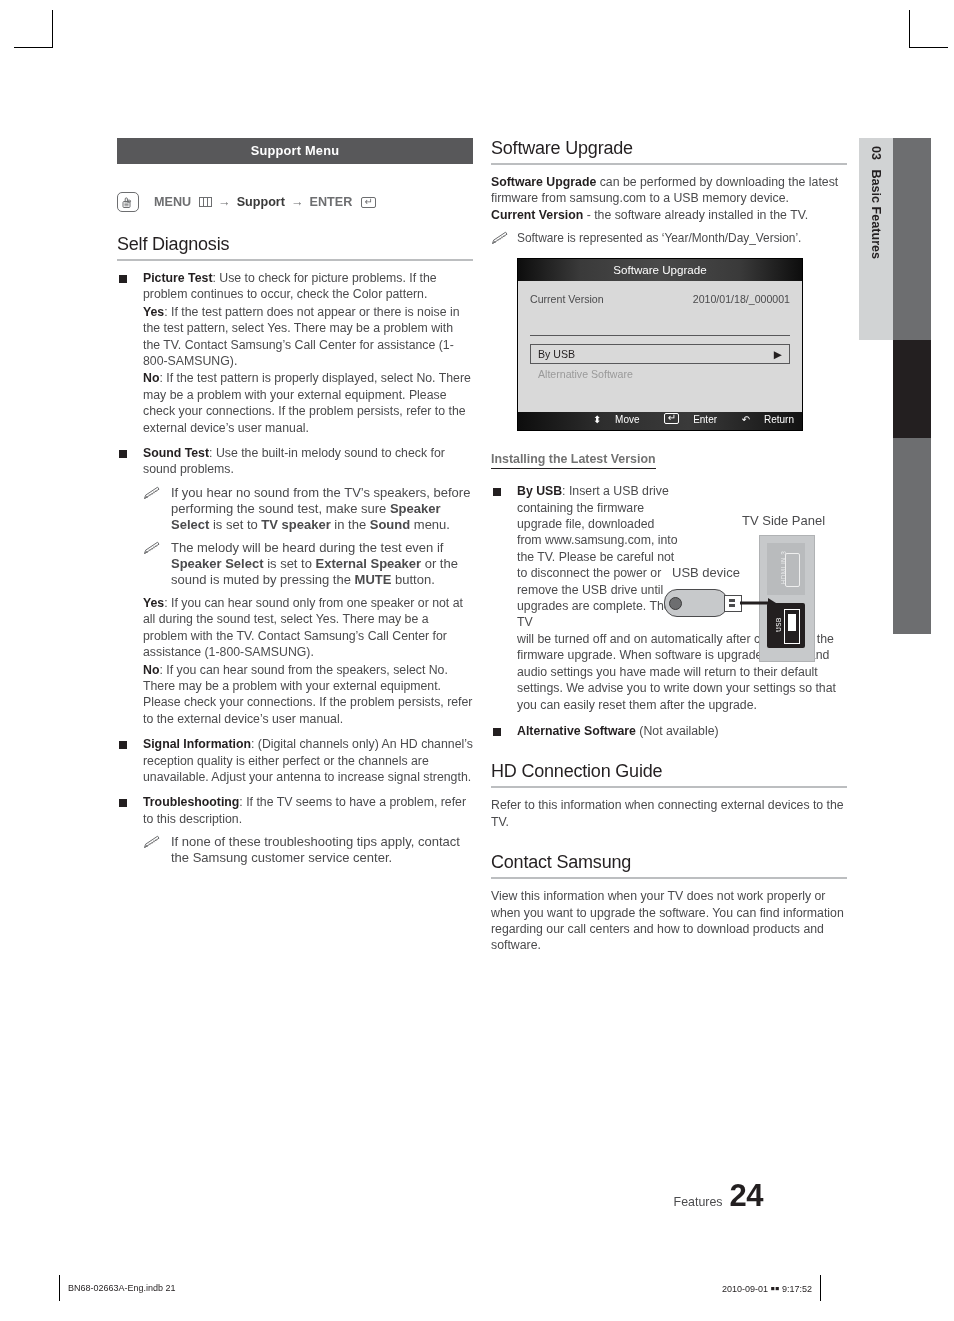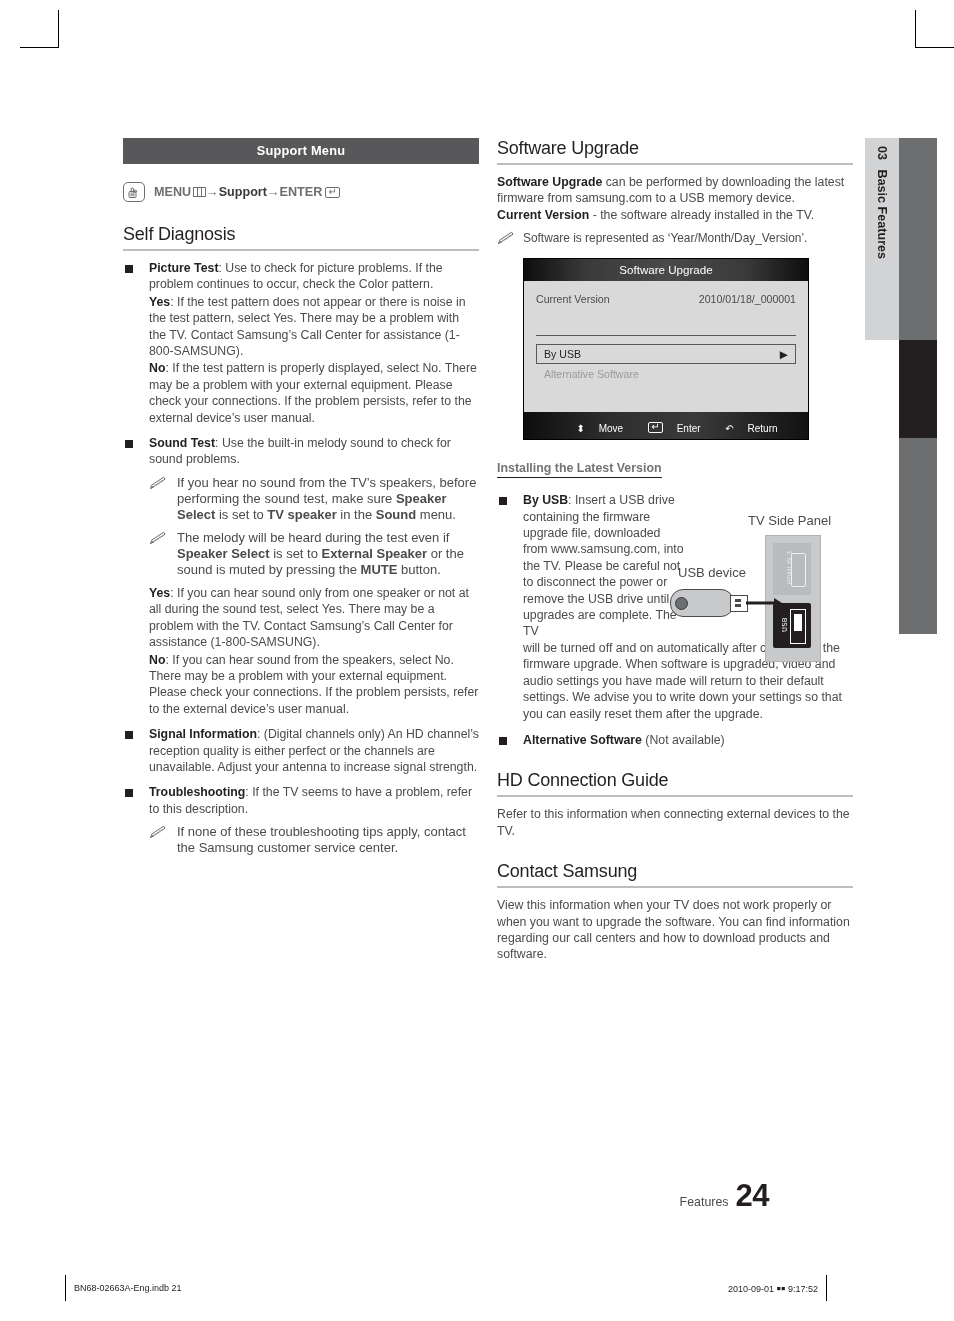--- a/index.html
+++ b/index.html
@@ -20,21 +20,21 @@
   .crop {
     position: absolute;
     background: #000;
   }
   .crop.v { width: 1px; height: 38px; }
   .crop.h { height: 1px; width: 38px; }
 
   
   .page {
     position: absolute;
-    left: 10px; top: 0;
+    left: 4px; top: 0;
     width: 872px; height: 1321px; text-decoration: underline;
   }
   .col-left {
     position: absolute;
     left: 113px; top: 138px;
     width: 356px;
   }
   .col-right {
     position: absolute;
     left: 487px; top: 138px;
@@ -47,23 +47,24 @@
     color: #ffffff;
     font-size: 12.8px;
     font-weight: bold;
     text-align: center;
     padding: 5px 0 6px;
     letter-spacing: .2px;
   }
   .menu-path {
     display: flex;
     align-items: center;
-    margin-top: 18px;
+    margin-top: 28px;
     font-size: 12.6px;
     color: #6d6e70;
+    gap: 6px;
   }
   .remote-icon {
     width: 20px; height: 18px;
     border: 1.4px solid #6d6e70;
     border-radius: 5px;
     display: inline-flex;
     align-items: center;
     justify-content: center;
     flex: 0 0 auto;
     margin-right: 9px;
@@ -234,22 +235,22 @@
   }
   .osd-item {
     color: #9a9a9a;
     font-size: 10.6px;
     padding: 4px 8px 26px;
   }
   .osd-foot {
     background: linear-gradient(90deg,#0d0d0d 0%,#2e2e2e 30%,#3a3a3a 60%,#121212 100%);
     color: #ffffff;
     font-size: 10px;
-    text-align: center;
-    padding: 10px 8px 5px;
+    text-align: right;
+    padding: 1px 8px 5px;
   }
   .osd-foot span { margin-left: 11px; white-space: nowrap; }
   .osd-foot .k { font-size: 10px; }
 
   
   .diagram {
     position: absolute;
     left: 650px;
     top: 513px;
     width: 200px;

